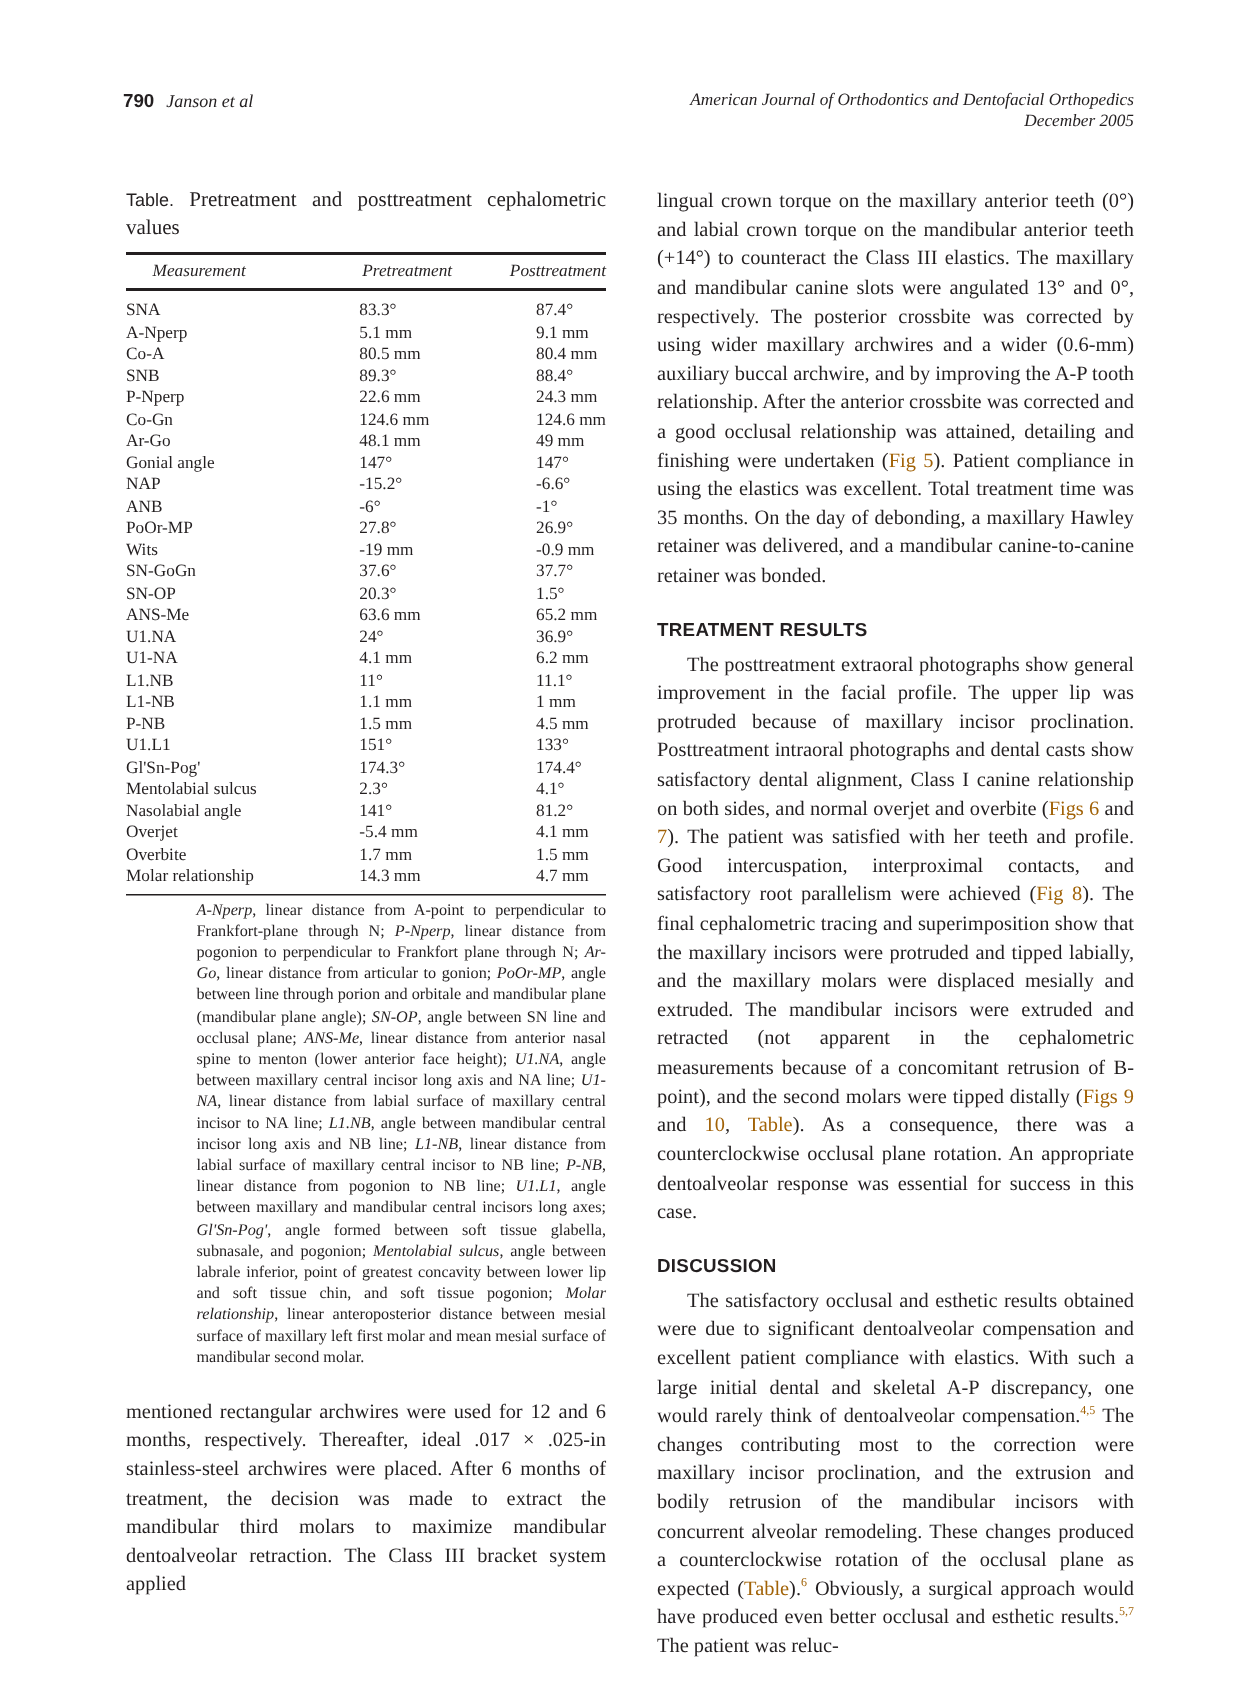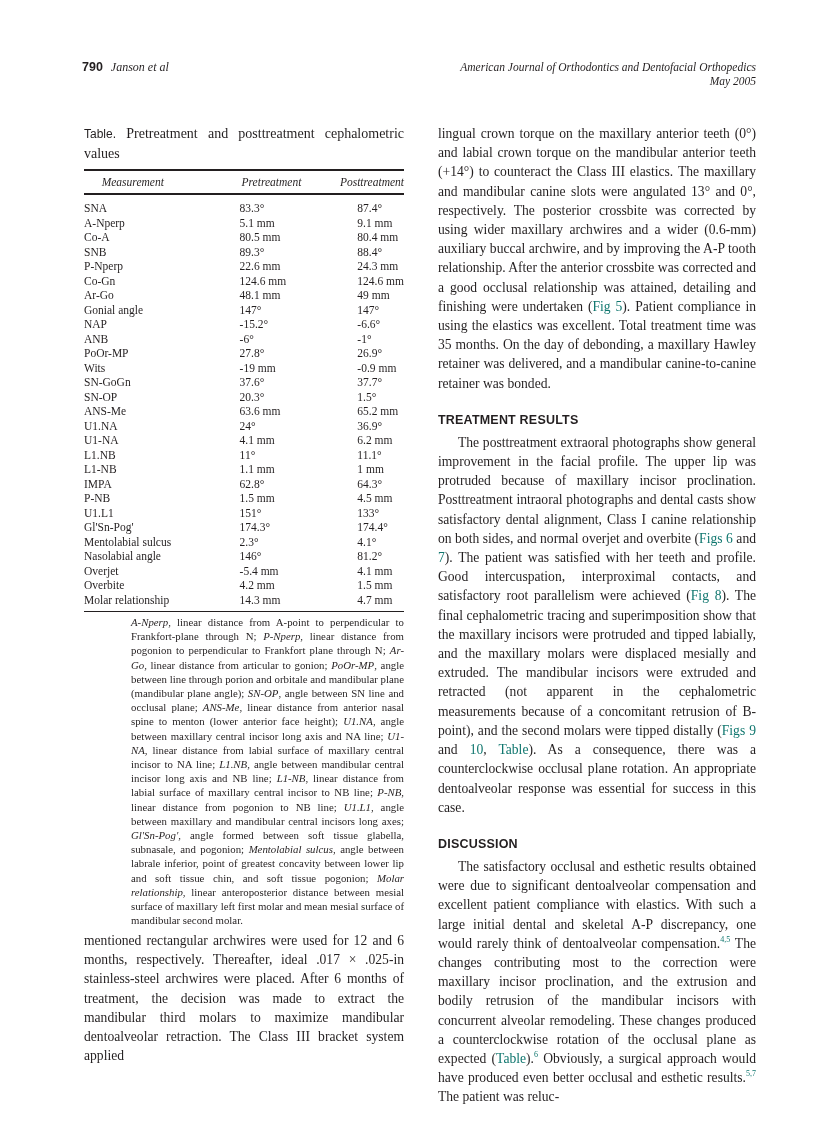--- a/index.html
+++ b/index.html
@@ -28,33 +28,33 @@
   table.ceph tbody tr:first-child td { padding-top: 6px; }
   table.ceph tbody tr:last-child td { padding-bottom: 4px; }
 
   .footnote { font-size: 10.8px; line-height: 14.2px; text-align: justify; margin-top: 3px; margin-left: 47px; }
   .footnote i { font-style: italic; }
 
   .body-text { font-size: 13.6px; line-height: 19.2px; text-align: justify; margin: 0; }
   .indent { text-indent: 20px; }
   .lower-left { position: absolute; left: 84px; top: 931px; width: 320px; }
   .section-h { font-family: "Liberation Sans", sans-serif; font-weight: bold; font-size: 12.5px; margin: 20px 0 6px 0; letter-spacing: 0.2px; }
-  .link { color: #0f766e; }
+  .link { color: #a16207; }
   sup { font-size: 8px; line-height: 0; }
 </style>
 </head>
 <body>
 
 <div class="header-left">
   <span class="pg">790</span>
   <span class="auth">Janson et al</span>
 </div>
 <div class="header-right">
   <div>American Journal of Orthodontics and Dentofacial Orthopedics</div>
-  <div>May 2005</div>
+  <div>December 2005</div>
 </div>
 
 <div class="col-left">
   <p class="tbl-caption"><span class="lbl">Table.</span><span> Pretreatment and posttreatment cephalometric values</span></p>
   <div class="tbl-rule-thick"></div>
   <table class="ceph">
     <thead>
       <tr>
         <th>Measurement</th>
         <th class="c2">Pretreatment</th>
@@ -156,25 +156,20 @@
           <td class="m">L1.NB</td>
           <td class="v1">11°</td>
           <td class="v2">11.1°</td>
         </tr>
         <tr>
           <td class="m">L1-NB</td>
           <td class="v1">1.1 mm</td>
           <td class="v2">1 mm</td>
         </tr>
         <tr>
-          <td class="m">IMPA</td>
-          <td class="v1">62.8°</td>
-          <td class="v2">64.3°</td>
-        </tr>
-        <tr>
           <td class="m">P-NB</td>
           <td class="v1">1.5 mm</td>
           <td class="v2">4.5 mm</td>
         </tr>
         <tr>
           <td class="m">U1.L1</td>
           <td class="v1">151°</td>
           <td class="v2">133°</td>
         </tr>
         <tr>
@@ -182,31 +177,31 @@
           <td class="v1">174.3°</td>
           <td class="v2">174.4°</td>
         </tr>
         <tr>
           <td class="m">Mentolabial sulcus</td>
           <td class="v1">2.3°</td>
           <td class="v2">4.1°</td>
         </tr>
         <tr>
           <td class="m">Nasolabial angle</td>
-          <td class="v1">146°</td>
+          <td class="v1">141°</td>
           <td class="v2">81.2°</td>
         </tr>
         <tr>
           <td class="m">Overjet</td>
           <td class="v1">-5.4 mm</td>
           <td class="v2">4.1 mm</td>
         </tr>
         <tr>
           <td class="m">Overbite</td>
-          <td class="v1">4.2 mm</td>
+          <td class="v1">1.7 mm</td>
           <td class="v2">1.5 mm</td>
         </tr>
         <tr>
           <td class="m">Molar relationship</td>
           <td class="v1">14.3 mm</td>
           <td class="v2">4.7 mm</td>
         </tr>
       </tbody>
   </table>
   <div class="tbl-rule-thin"></div>

